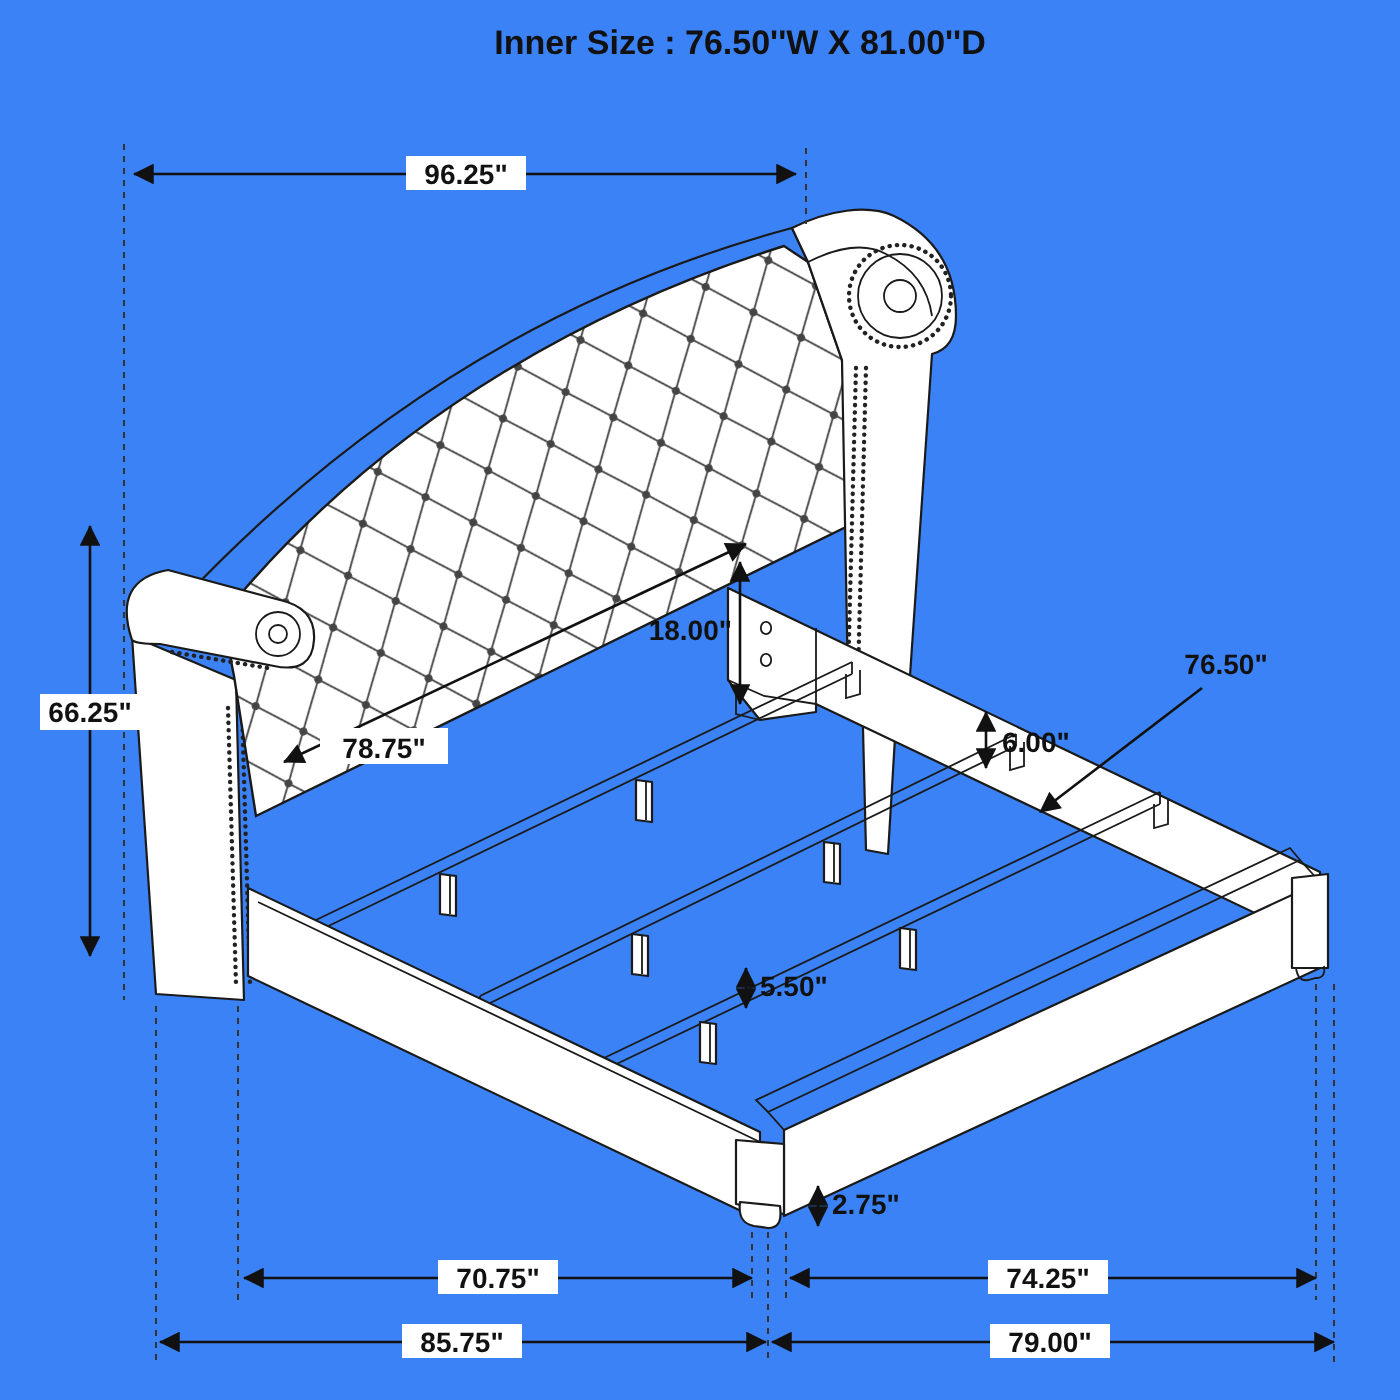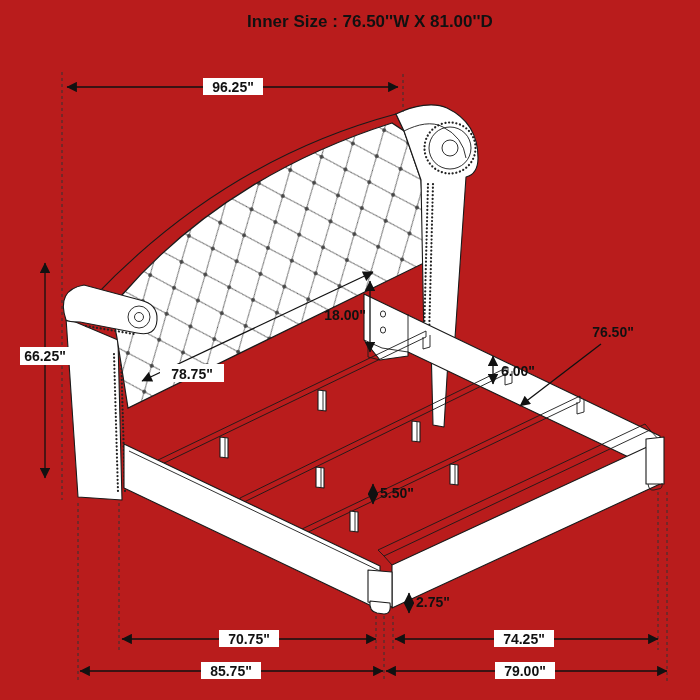--- a/index.html
+++ b/index.html
@@ -1,16 +1,16 @@
 <!DOCTYPE html>
 <html><head>
 <meta charset="utf-8">
 <style>
   html,body{margin:0;padding:0;background:#fff;}
-  #stage{width:700px;height:700px;background:#b91c1c;position:relative;overflow:hidden;}
+  #stage{width:700px;height:700px;background:#3b82f6;position:relative;overflow:hidden;}
   svg{display:block;}
   text{font-family:"Liberation Sans","DejaVu Sans",sans-serif;fill:#111;}
   .title{font-size:17px;font-weight:bold;}
   .dim{font-size:14px;font-weight:bold;}
   .stroke{fill:none;stroke:#1a1a1a;stroke-width:1.1;stroke-linejoin:round;stroke-linecap:round;}
   .fillw{fill:#ffffff;stroke:#1a1a1a;stroke-width:1.1;stroke-linejoin:round;}
   .thin{fill:none;stroke:#1a1a1a;stroke-width:0.9;}
   .dimline{fill:none;stroke:#111;stroke-width:1.3;}
   .ext{fill:none;stroke:#333;stroke-width:1;stroke-dasharray:3 3;}
   .nail{fill:none;stroke:#222;stroke-width:2.2;stroke-dasharray:0.1 3.6;stroke-linecap:round;}

